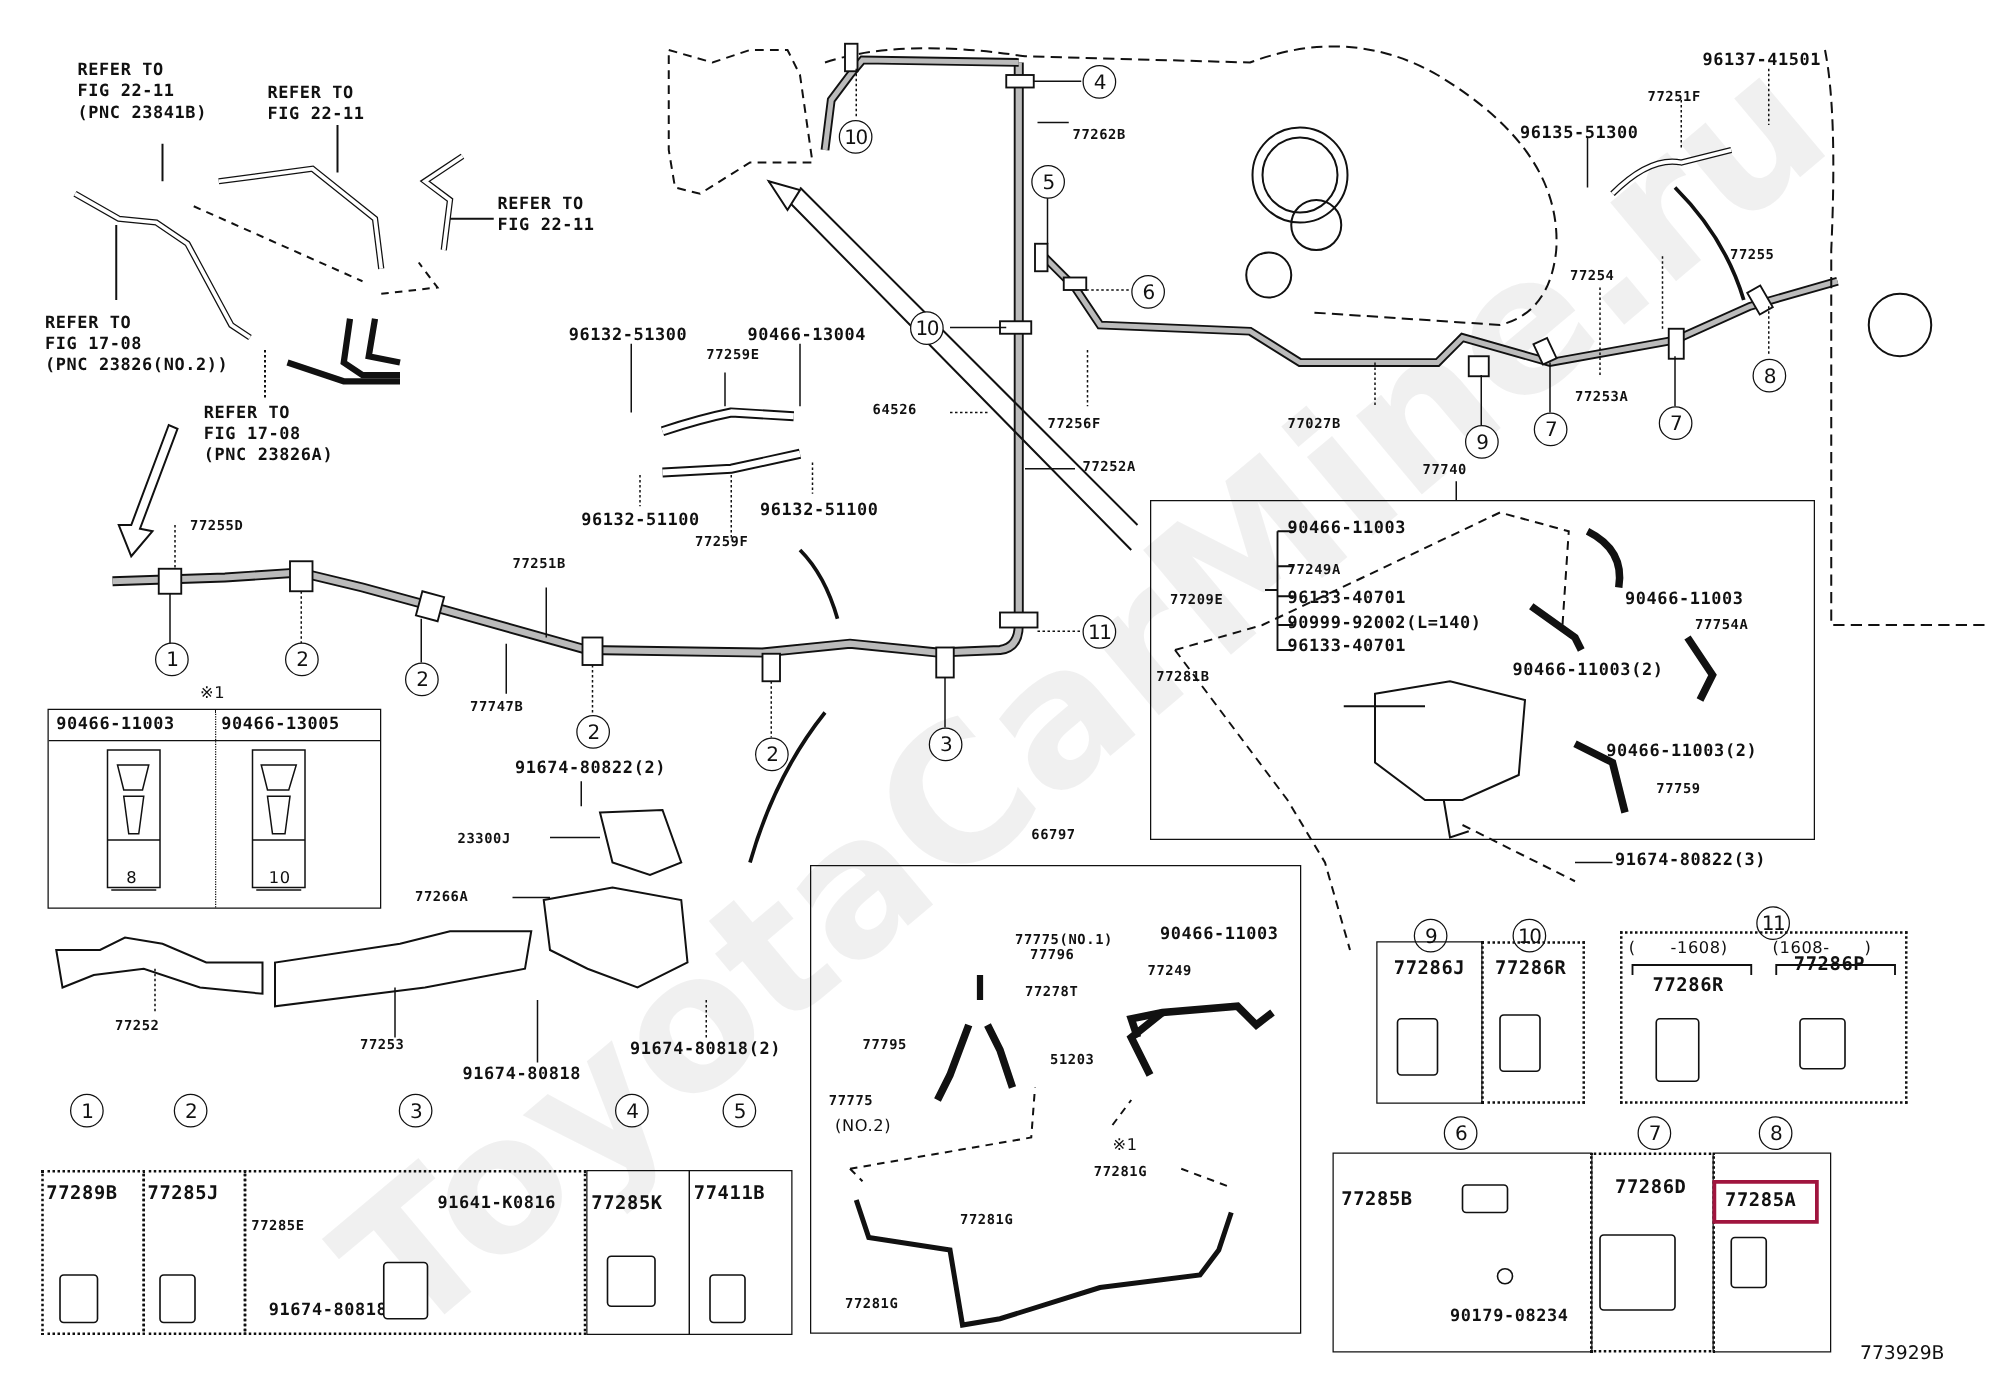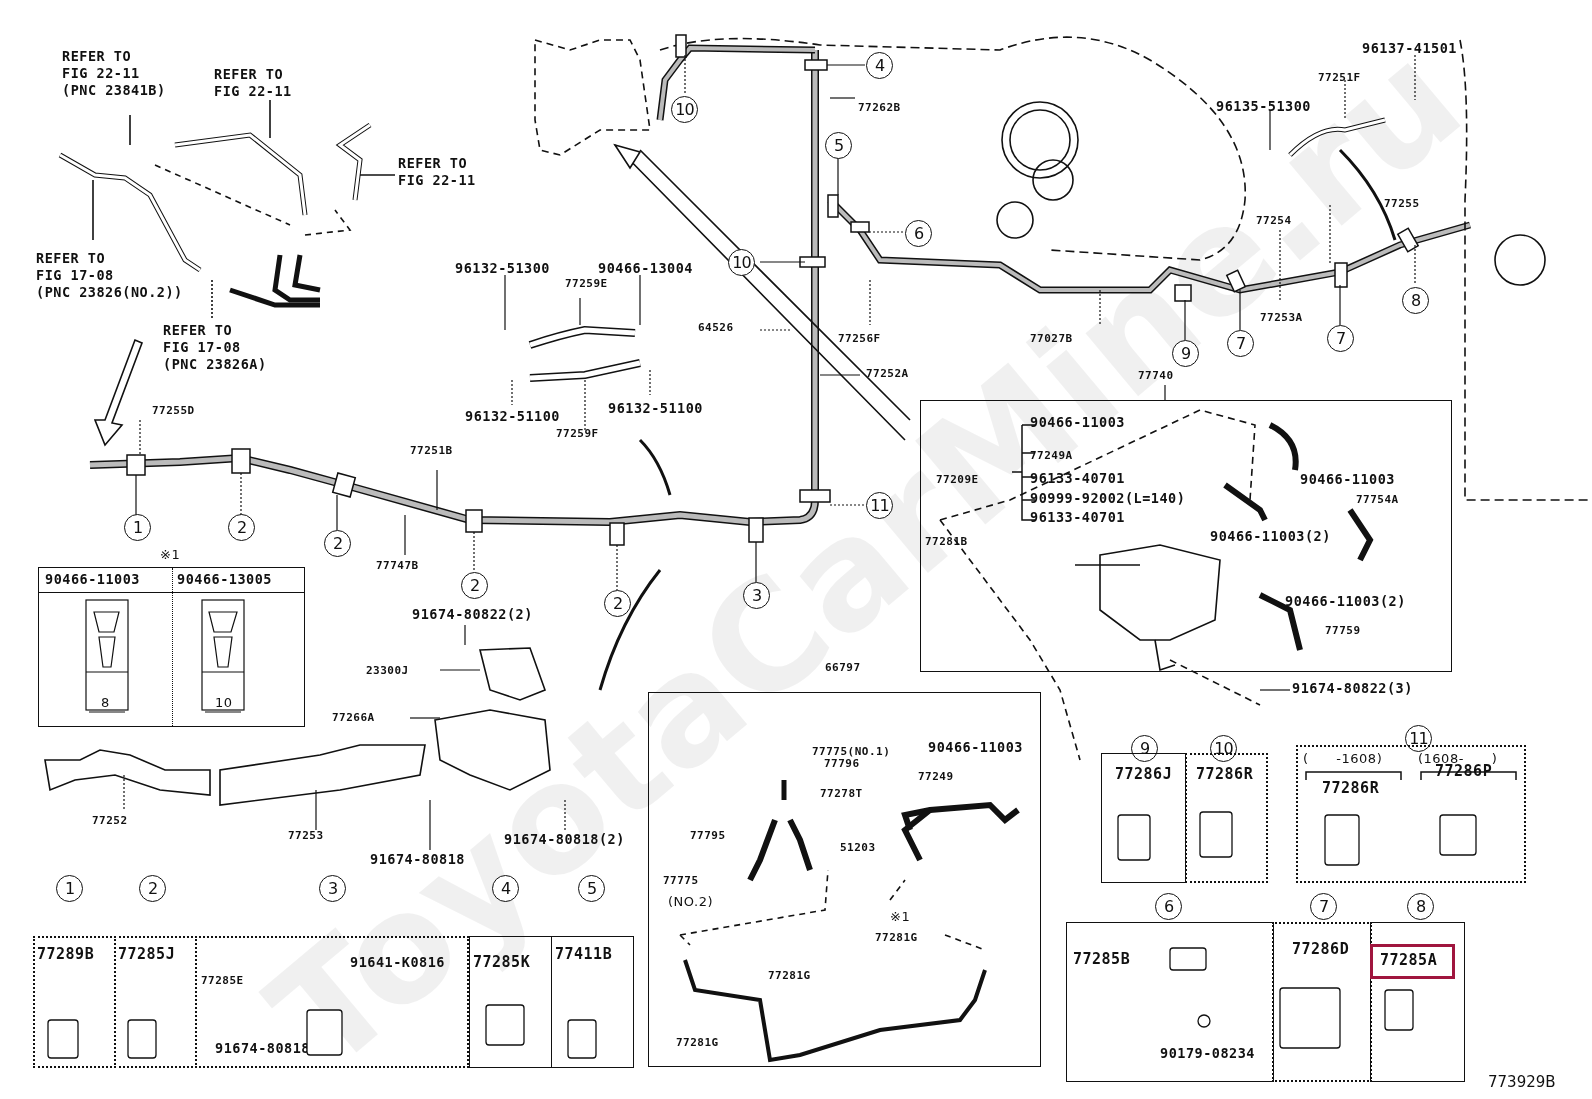--- a/index.html
+++ b/index.html
@@ -206,21 +206,21 @@
   <div class="lbl big" style="left:1384px;top:198px">77255</div>
   <div class="lbl big" style="left:1260px;top:312px">77253A</div>
 
   <div class="lbl sm" style="left:455px;top:262px">96132-51300</div>
   <div class="lbl sm" style="left:598px;top:262px">90466-13004</div>
   <div class="lbl big" style="left:565px;top:278px">77259E</div>
   <div class="lbl sm" style="left:465px;top:410px">96132-51100</div>
   <div class="lbl sm" style="left:608px;top:402px">96132-51100</div>
   <div class="lbl big" style="left:556px;top:428px">77259F</div>
 
-  <div class="lbl big" style="left:152px;top:405px">77255D</div>
+  <div class="lbl big" style="left:152px;top:415px">77255D</div>
   <div class="lbl big" style="left:410px;top:445px">77251B</div>
   <div class="lbl big" style="left:376px;top:560px">77747B</div>
 
   <div class="lbl thin" style="left:160px;top:548px">※1</div>
   <div class="box" style="left:38px;top:567px;width:267px;height:160px">
     <div style="position:absolute;left:133px;top:0;bottom:0;border-left:1px dotted #111"></div>
     <div style="position:absolute;left:0;right:0;top:24px;border-top:1.5px solid #111"></div>
     <div class="lbl sm" style="left:6px;top:5px">90466-11003</div>
     <div class="lbl sm" style="left:138px;top:5px">90466-13005</div>
     <svg width="267" height="136" style="position:absolute;left:0;top:24px">

